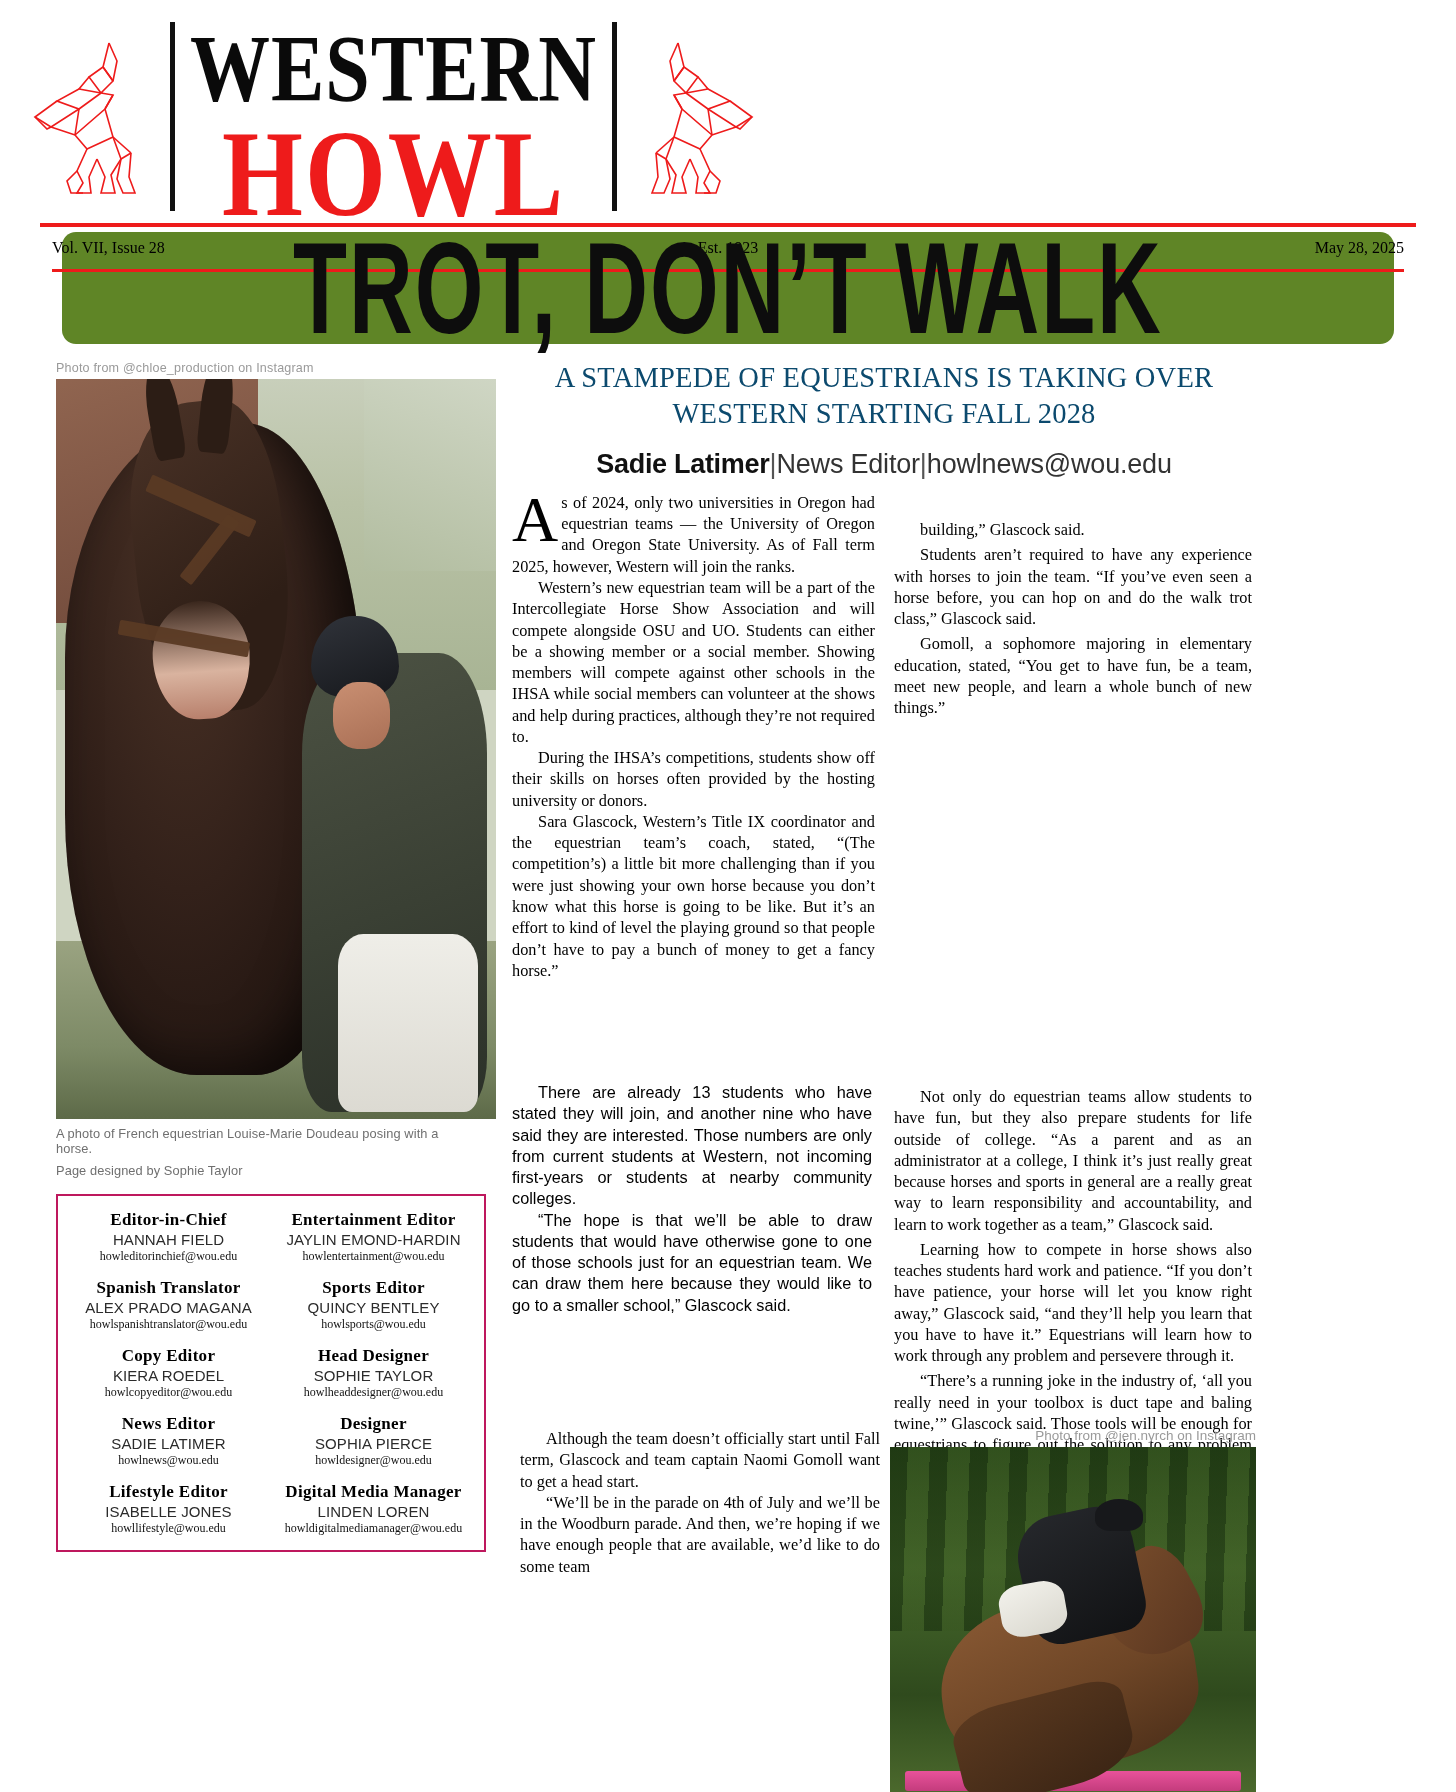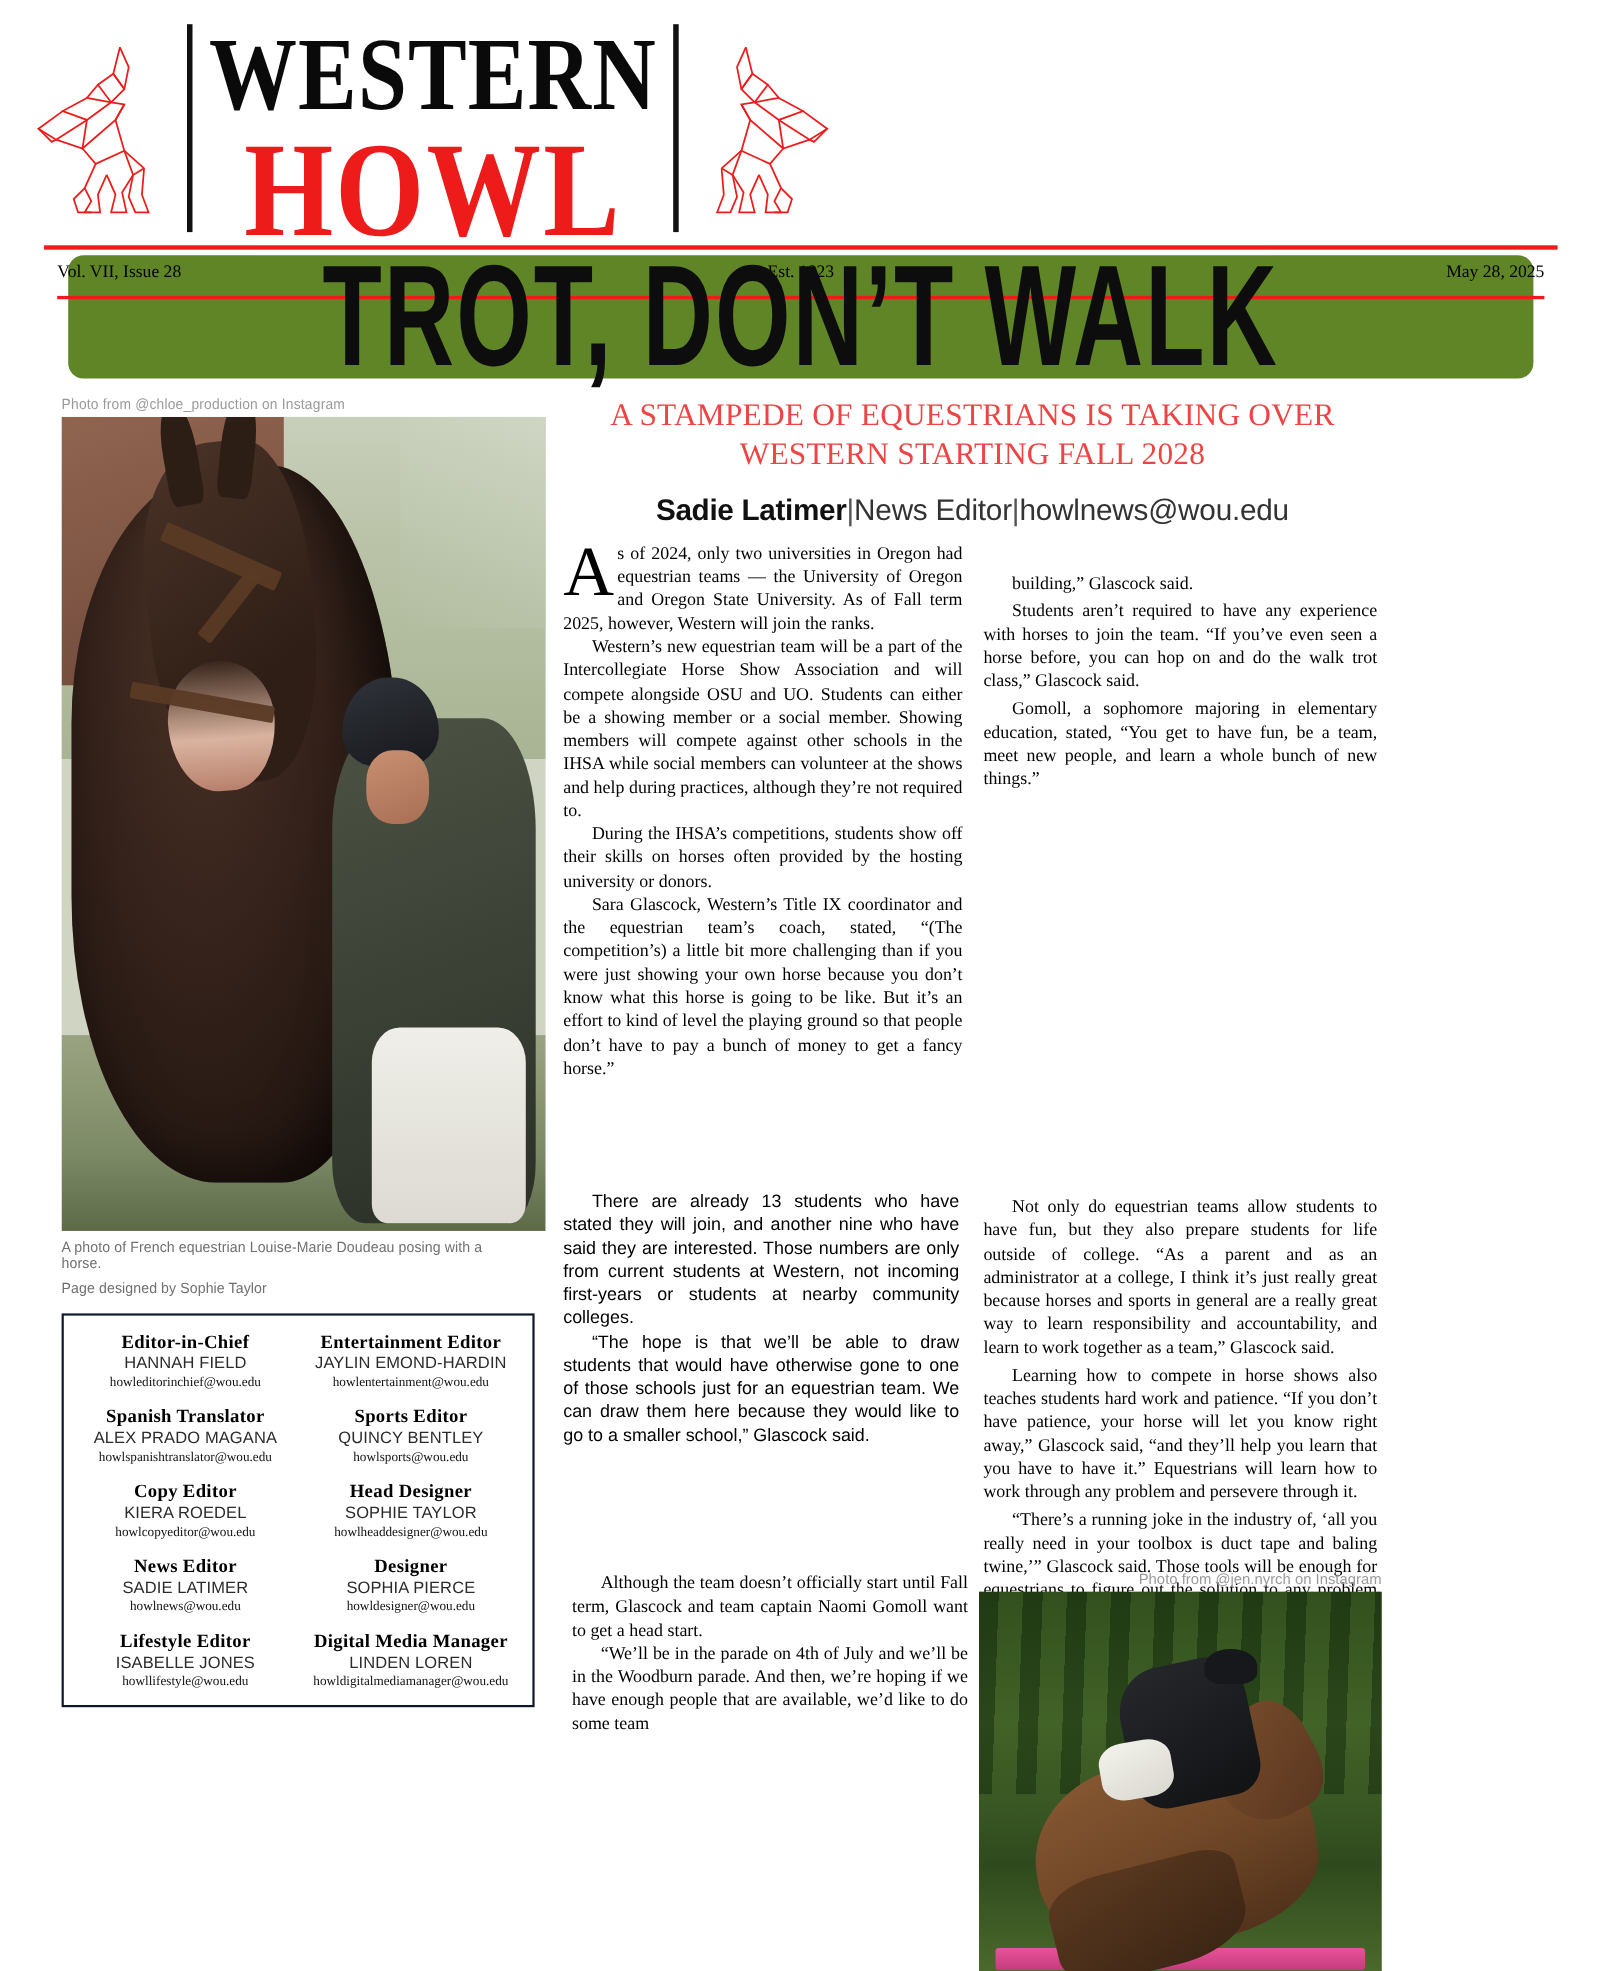--- a/index.html
+++ b/index.html
@@ -149,21 +149,21 @@
     margin-top: 7px;
     letter-spacing: 0.1px;
     transform: scaleX(0.95);
     transform-origin: left center;
   }
   .caption2 { margin-top: 7px; }
 
   
   .staff-box {
     margin-top: 16px;
-    border: 2px solid #0f172a;
+    border: 2px solid #be185d;
     width: 430px;
     padding: 14px 8px 14px 8px;
     box-sizing: border-box;
   }
   .staff-grid {
     display: grid;
     grid-template-columns: 1fr 1fr;
     row-gap: 14px;
   }
   .staff-item { text-align: center; }
@@ -192,21 +192,21 @@
   .article {
     margin-left: 456px;
     width: 744px;
   }
   .headline {
     text-align: center;
     font-family: "Liberation Serif", serif;
     font-size: 28.5px;
     line-height: 1.28;
     letter-spacing: 0.2px;
-    color: #ef4444;
+    color: #0c4a6e;
     margin-top: 16px;
   }
   .byline {
     text-align: center;
     margin-top: 16px;
     margin-bottom: 12px;
     white-space: nowrap;
   }
   .byline .nm {
     font-family: "Liberation Sans", sans-serif;

